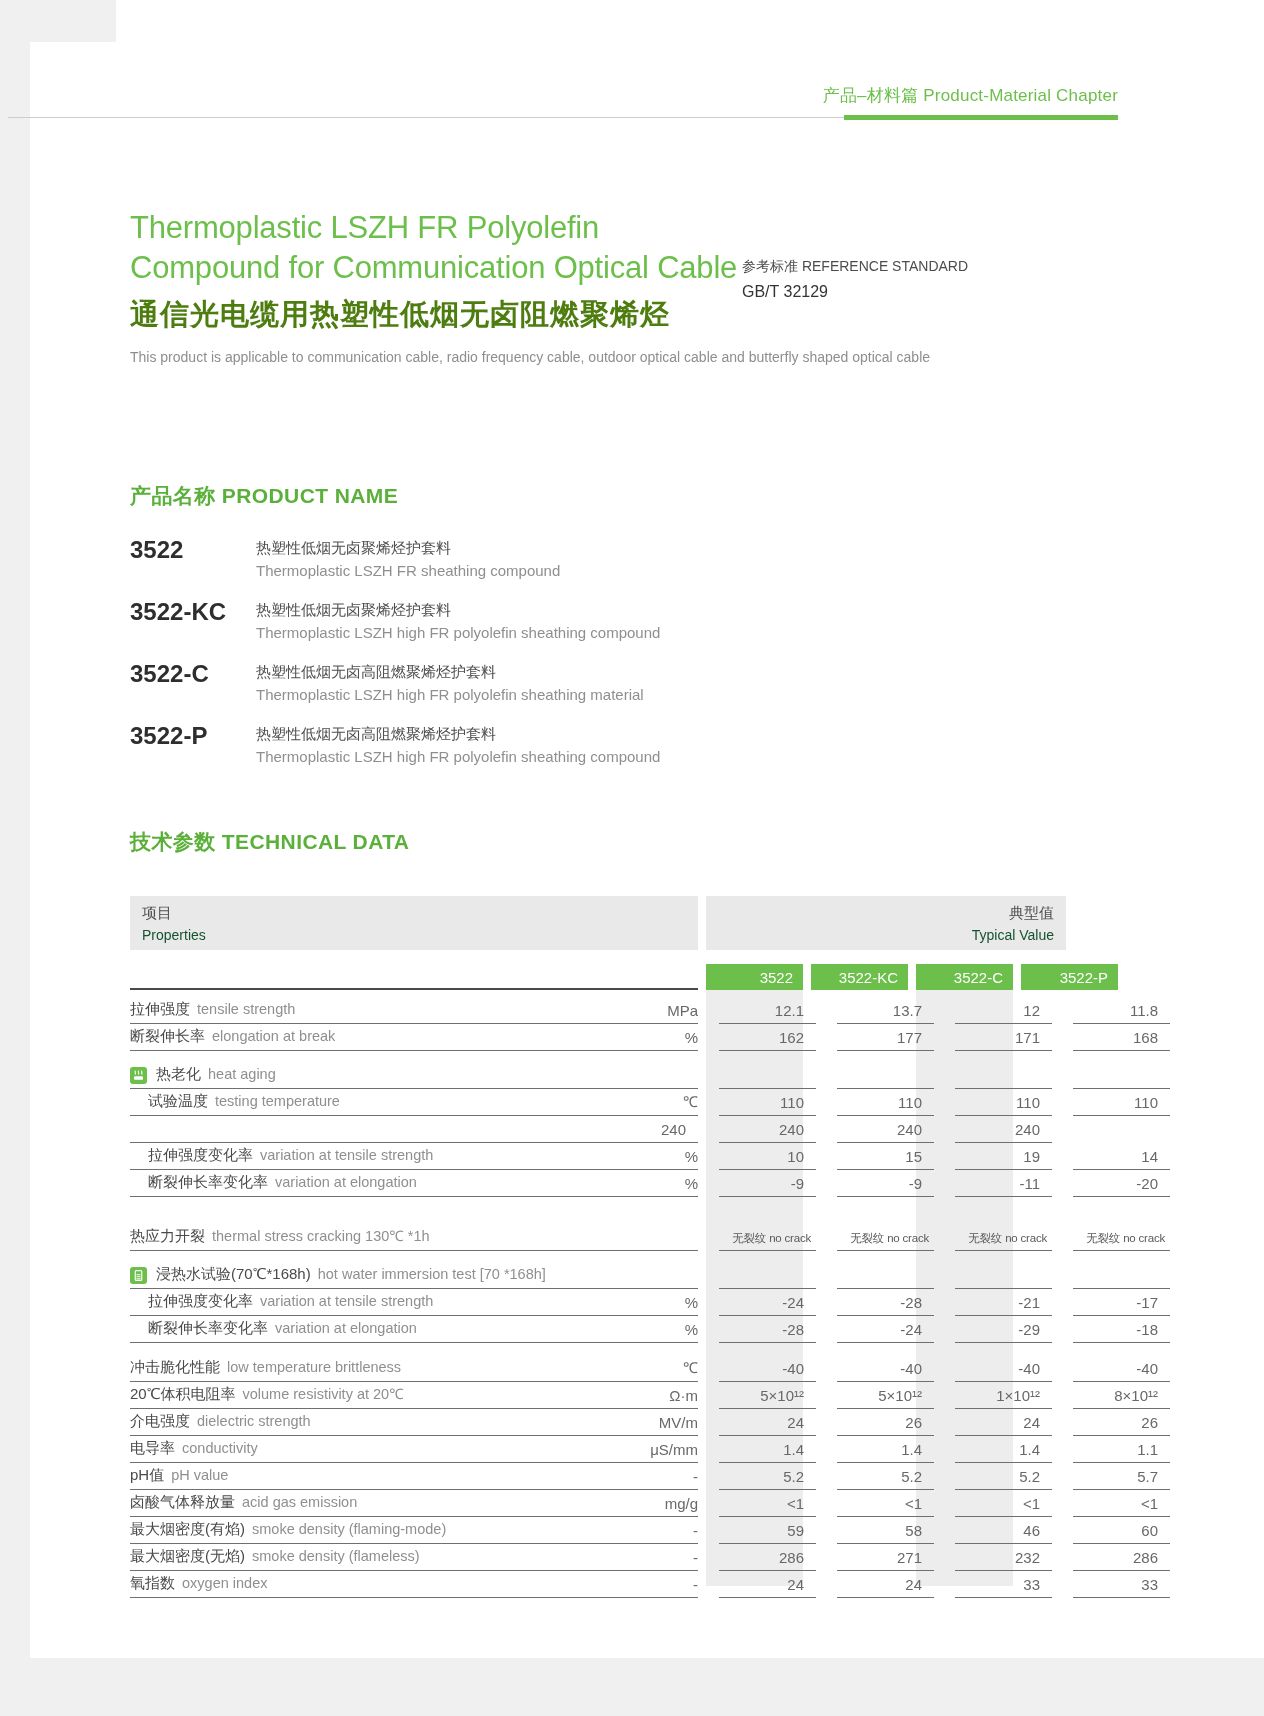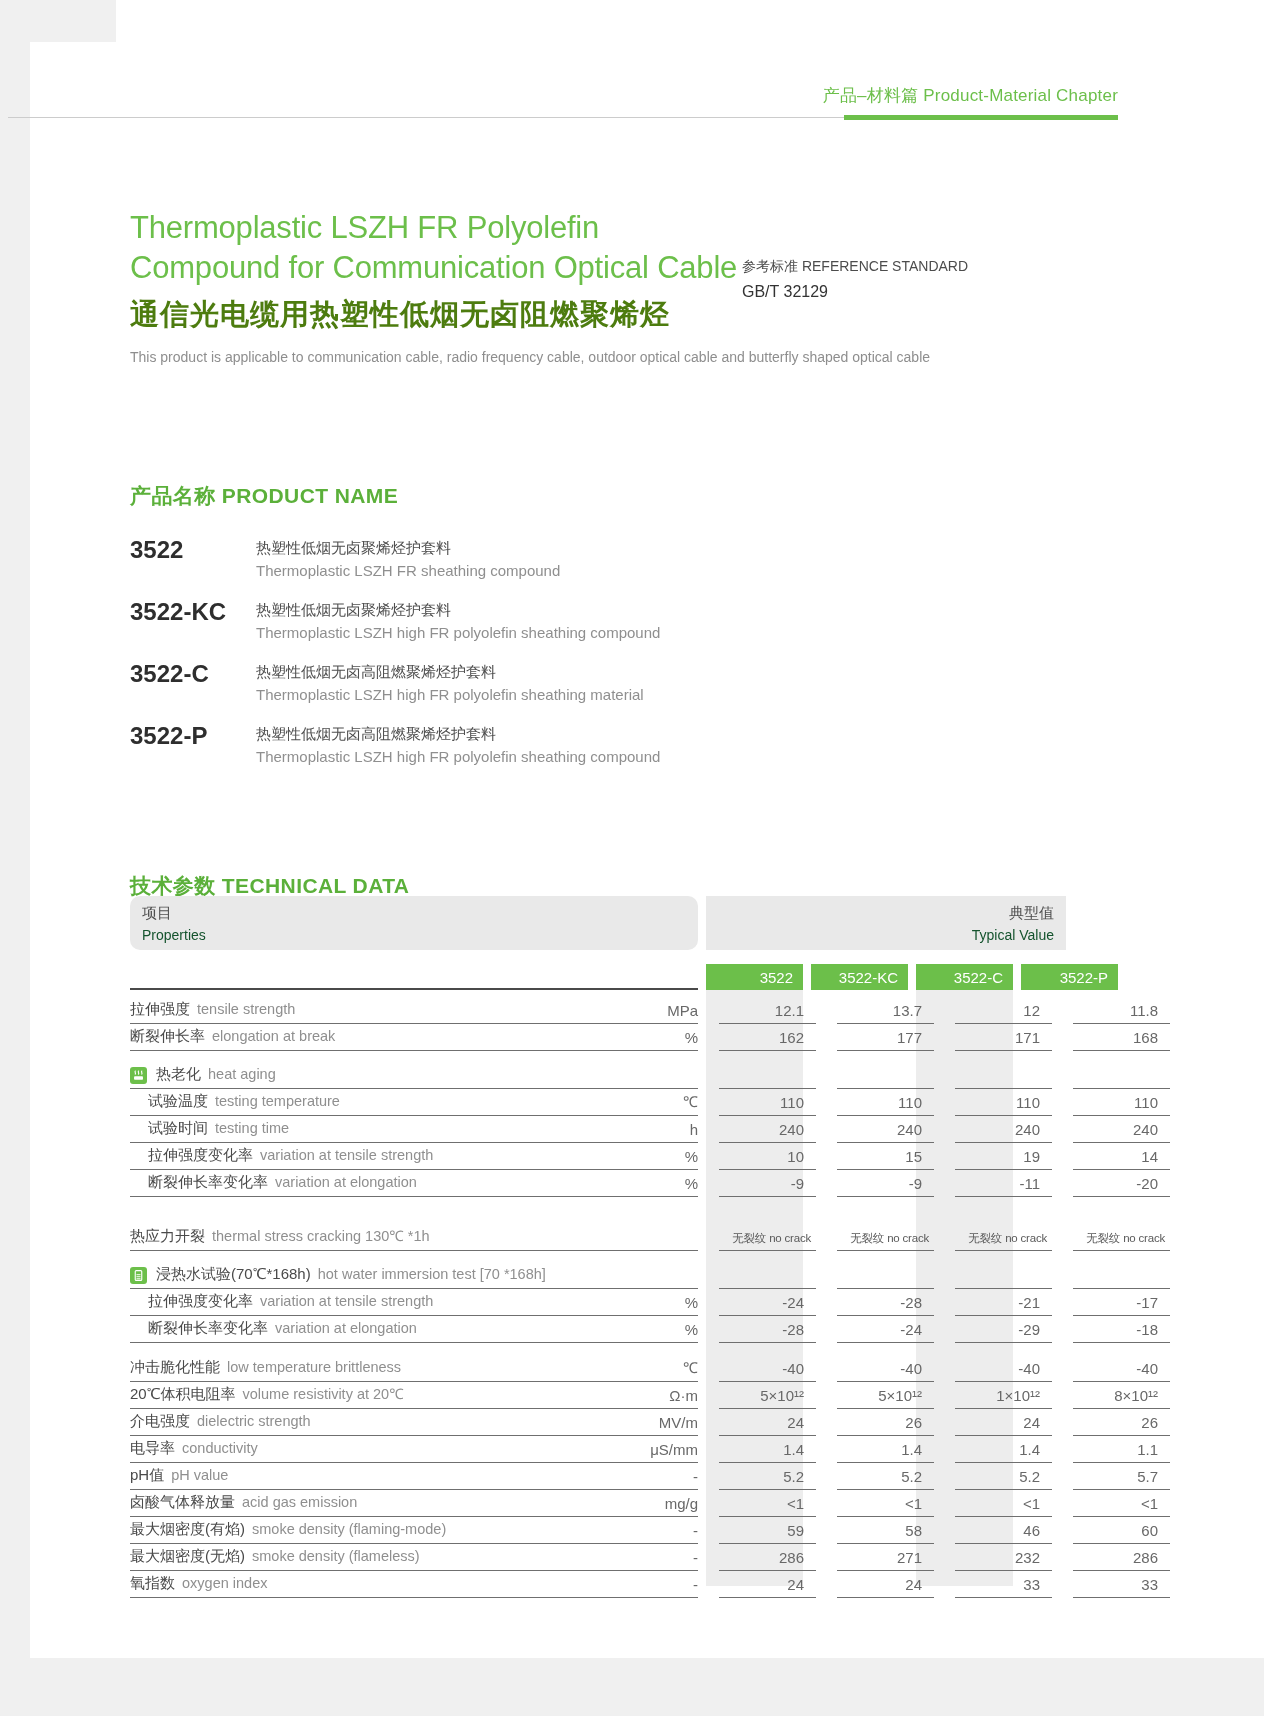--- a/index.html
+++ b/index.html
@@ -26,37 +26,37 @@
   .ref-block { position:absolute; top:258px; left:612px; }
   .ref-label { font-size:14px; color:#4c4c4c; }
   .ref-value { margin-top:7px; font-size:16px; color:#333333; font-weight:500; }
 
   .applicable { position:absolute; top:342px; left:0; }
   .applicable-zh { font-size:15px; color:#555555; }
   .applicable-en { margin-top:7px; font-size:14px; color:#8e8e8e; }
 
   .sec-heading { font-size:21px; color:#5bb03a; font-weight:bold; letter-spacing:0.4px; }
   .heading-product { position:absolute; top:482px; left:0; }
-  .heading-tech    { position:absolute; top:872px; left:0; }
+  .heading-tech    { position:absolute; top:828px; left:0; }
 
   
   .product-list { position:absolute; top:538px; left:0; width:988px; }
   .product-item { display:grid; grid-template-columns:126px 1fr; margin-bottom:19px; }
   .p-code { font-size:24px; font-weight:bold; color:#2e2e2e; line-height:24px; }
   .p-zh { font-size:15px; color:#4f4f4f; line-height:20px; }
   .p-en { font-size:15px; color:#8f8f8f; line-height:20px; margin-top:3px; }
 
   
   .ttable { position:absolute; top:896px; left:0; width:988px; }
   .band { position:absolute; width:97px; top:94px; height:596px; background:#ededed; }
   .band1 { left:576px; } .band2 { left:786px; }
 
   .t-head { display:flex; gap:8px; position:relative; z-index:1; }
   .hbox { background:#e9e9e9; height:54px; padding:8px 12px; }
-  .hbox-left  { width:568px;border-radius:10px; }
+  .hbox-left  { width:568px; }
   .hbox-right { width:360px; text-align:right; }
   .h-zh { font-size:15px; color:#4f4f4f; }
   .h-en { font-size:14px; color:#14532d; margin-top:4px; }
 
   .t-cols { display:grid; grid-template-columns:568px 97px 97px 97px 97px; column-gap:8px;
             margin-top:14px; height:26px; position:relative; z-index:1; }
   .col-rule { border-bottom:2px solid #4a4a4a; }
   .colbox { background:#6cbf4a; color:#ffffff; font-size:15px; display:flex;
             align-items:center; justify-content:flex-end; padding-right:10px; }
 
@@ -219,27 +219,20 @@
                 <span class="en">testing temperature</span>
               </span>
               <span class="unit">℃</span>
             </div>
             <div class="vcell">110</div>
             <div class="vcell">110</div>
             <div class="vcell">110</div>
             <div class="vcell">110</div>
           </div>
           <div class="trow data indent">
-            <div class="labelwrap">
-              <span class="lab">
-                <span class="zh">试验时间</span>
-                <span class="en">testing time</span>
-              </span>
-              <span class="unit">h</span>
-            </div>
             <div class="vcell">240</div>
             <div class="vcell">240</div>
             <div class="vcell">240</div>
             <div class="vcell">240</div>
           </div>
           <div class="trow data indent">
             <div class="labelwrap">
               <span class="lab">
                 <span class="zh">拉伸强度变化率</span>
                 <span class="en">variation at tensile strength</span>

